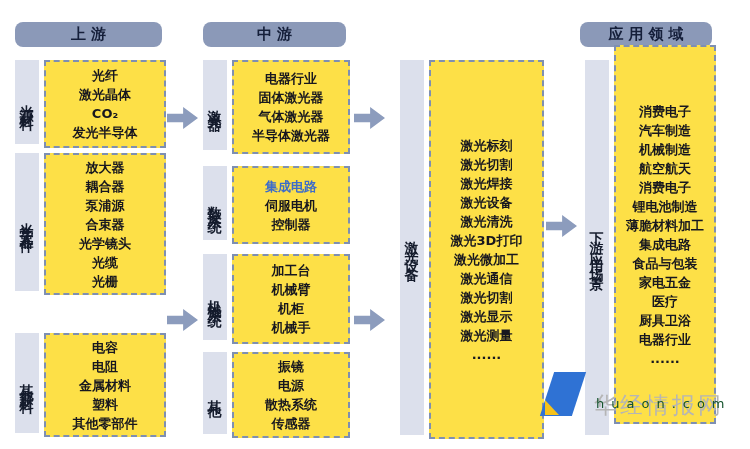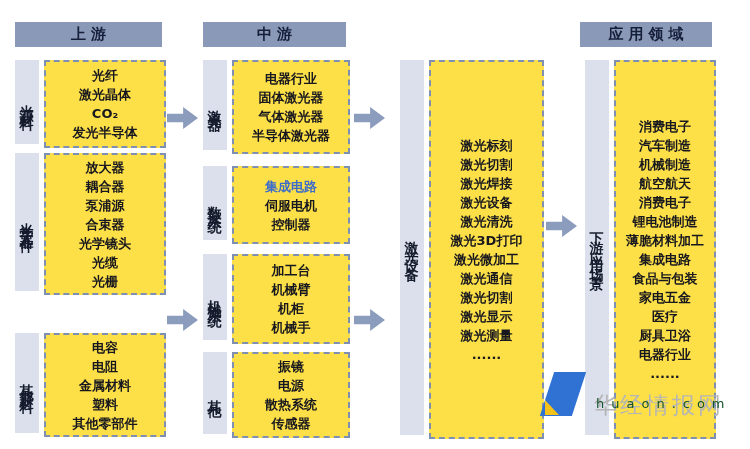--- a/index.html
+++ b/index.html
@@ -8,21 +8,21 @@
     background:#ffffff;
   }
   .canvas{
     position:relative;width:750px;height:449px;background:#ffffff;overflow:hidden;
   }
   
   .hdr{
     position:absolute;top:22px;height:25px;
     background:#8b99b8;color:#151f3a;
     font-weight:700;font-size:15px;letter-spacing:5px;text-indent:5px;
-    display:flex;align-items:center;justify-content:center;
+    display:flex;align-items:center;justify-content:center;border-radius:8px;
   }
   
   .vlabel{
     position:absolute;background:#dce0ec;color:#141b2c;
     font-weight:700;font-size:14px;
     writing-mode:vertical-rl;text-orientation:upright;letter-spacing:4px;
     display:flex;align-items:center;justify-content:center;
   }
   .vlabel.tall{letter-spacing:9px}
   
@@ -134,21 +134,21 @@
       <div class="item">激光3D打印</div>
       <div class="item">激光微加工</div>
       <div class="item">激光通信</div>
       <div class="item">激光切割</div>
       <div class="item">激光显示</div>
       <div class="item">激光测量</div>
       <div class="item">......</div>
     </div>
 
   <div class="vlabel tall" style="left:585px;top:60px;width:24px;height:375px">下游应用场景</div>
-  <div class="box" style="left:614px;top:60px;width:98px;height:375px">
+  <div class="box" style="left:614px;top:45px;width:98px;height:375px">
       <div class="item">消费电子</div>
       <div class="item">汽车制造</div>
       <div class="item">机械制造</div>
       <div class="item">航空航天</div>
       <div class="item">消费电子</div>
       <div class="item">锂电池制造</div>
       <div class="item">薄脆材料加工</div>
       <div class="item">集成电路</div>
       <div class="item">食品与包装</div>
       <div class="item">家电五金</div>

